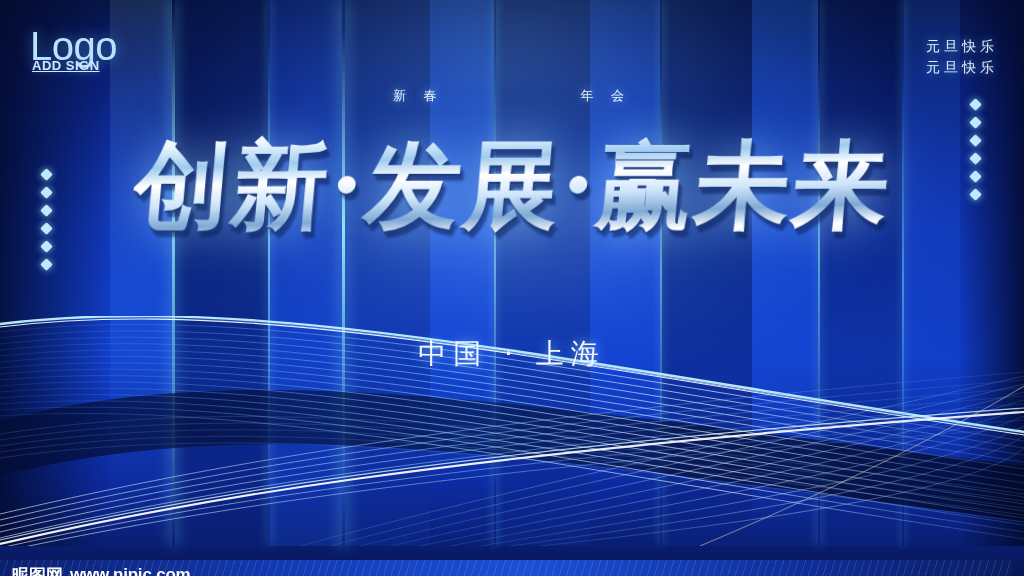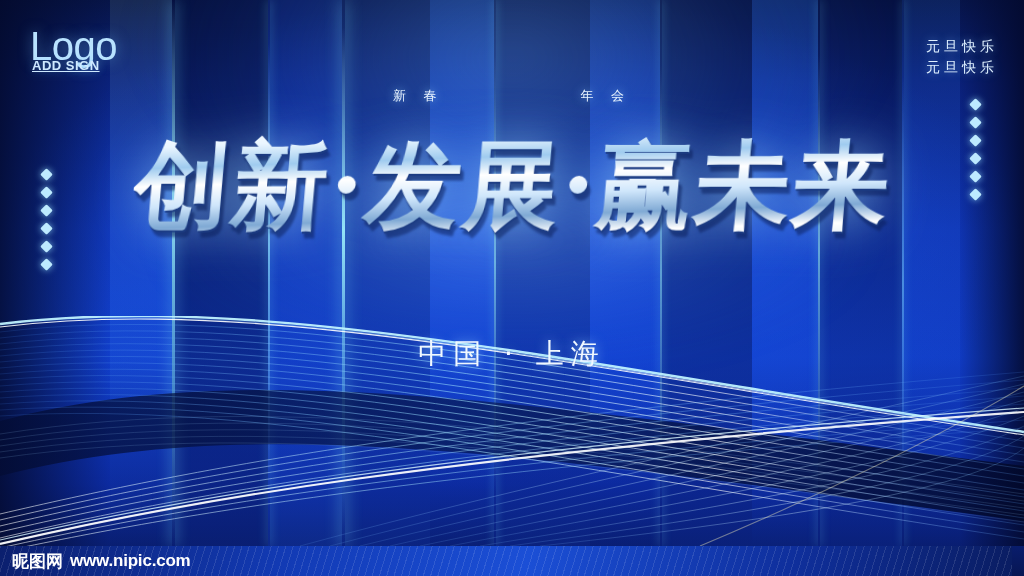--- a/index.html
+++ b/index.html
@@ -116,21 +116,21 @@
   .location{
     position:absolute; top:303px; left:0; right:0; text-align:center;
     font-family:"DejaVu Sans", sans-serif;
     font-size:28px; letter-spacing:7px; color:#f0f8ff;
     text-shadow:0 0 12px rgba(150,215,255,.8);
     margin-top:32px;
   }
 
   
   .footer{
-    position:absolute; left:0; right:12px; bottom:0; height:30px;
+    position:absolute; left:0; right:12px; bottom:0; height:16px;
     background:linear-gradient(100deg,#0b1f6e 0%,#123ab4 28%,#1b4fd6 52%,#0f2f9c 78%,#0a1d62 100%);
     overflow:hidden;
   }
   .footer::after{
     content:""; position:absolute; inset:0;
     background:repeating-linear-gradient(107deg,
        rgba(255,255,255,.11) 0px, rgba(255,255,255,.11) 1px,
        rgba(255,255,255,0) 1px, rgba(255,255,255,0) 7px);
   }
   .footer-left{

